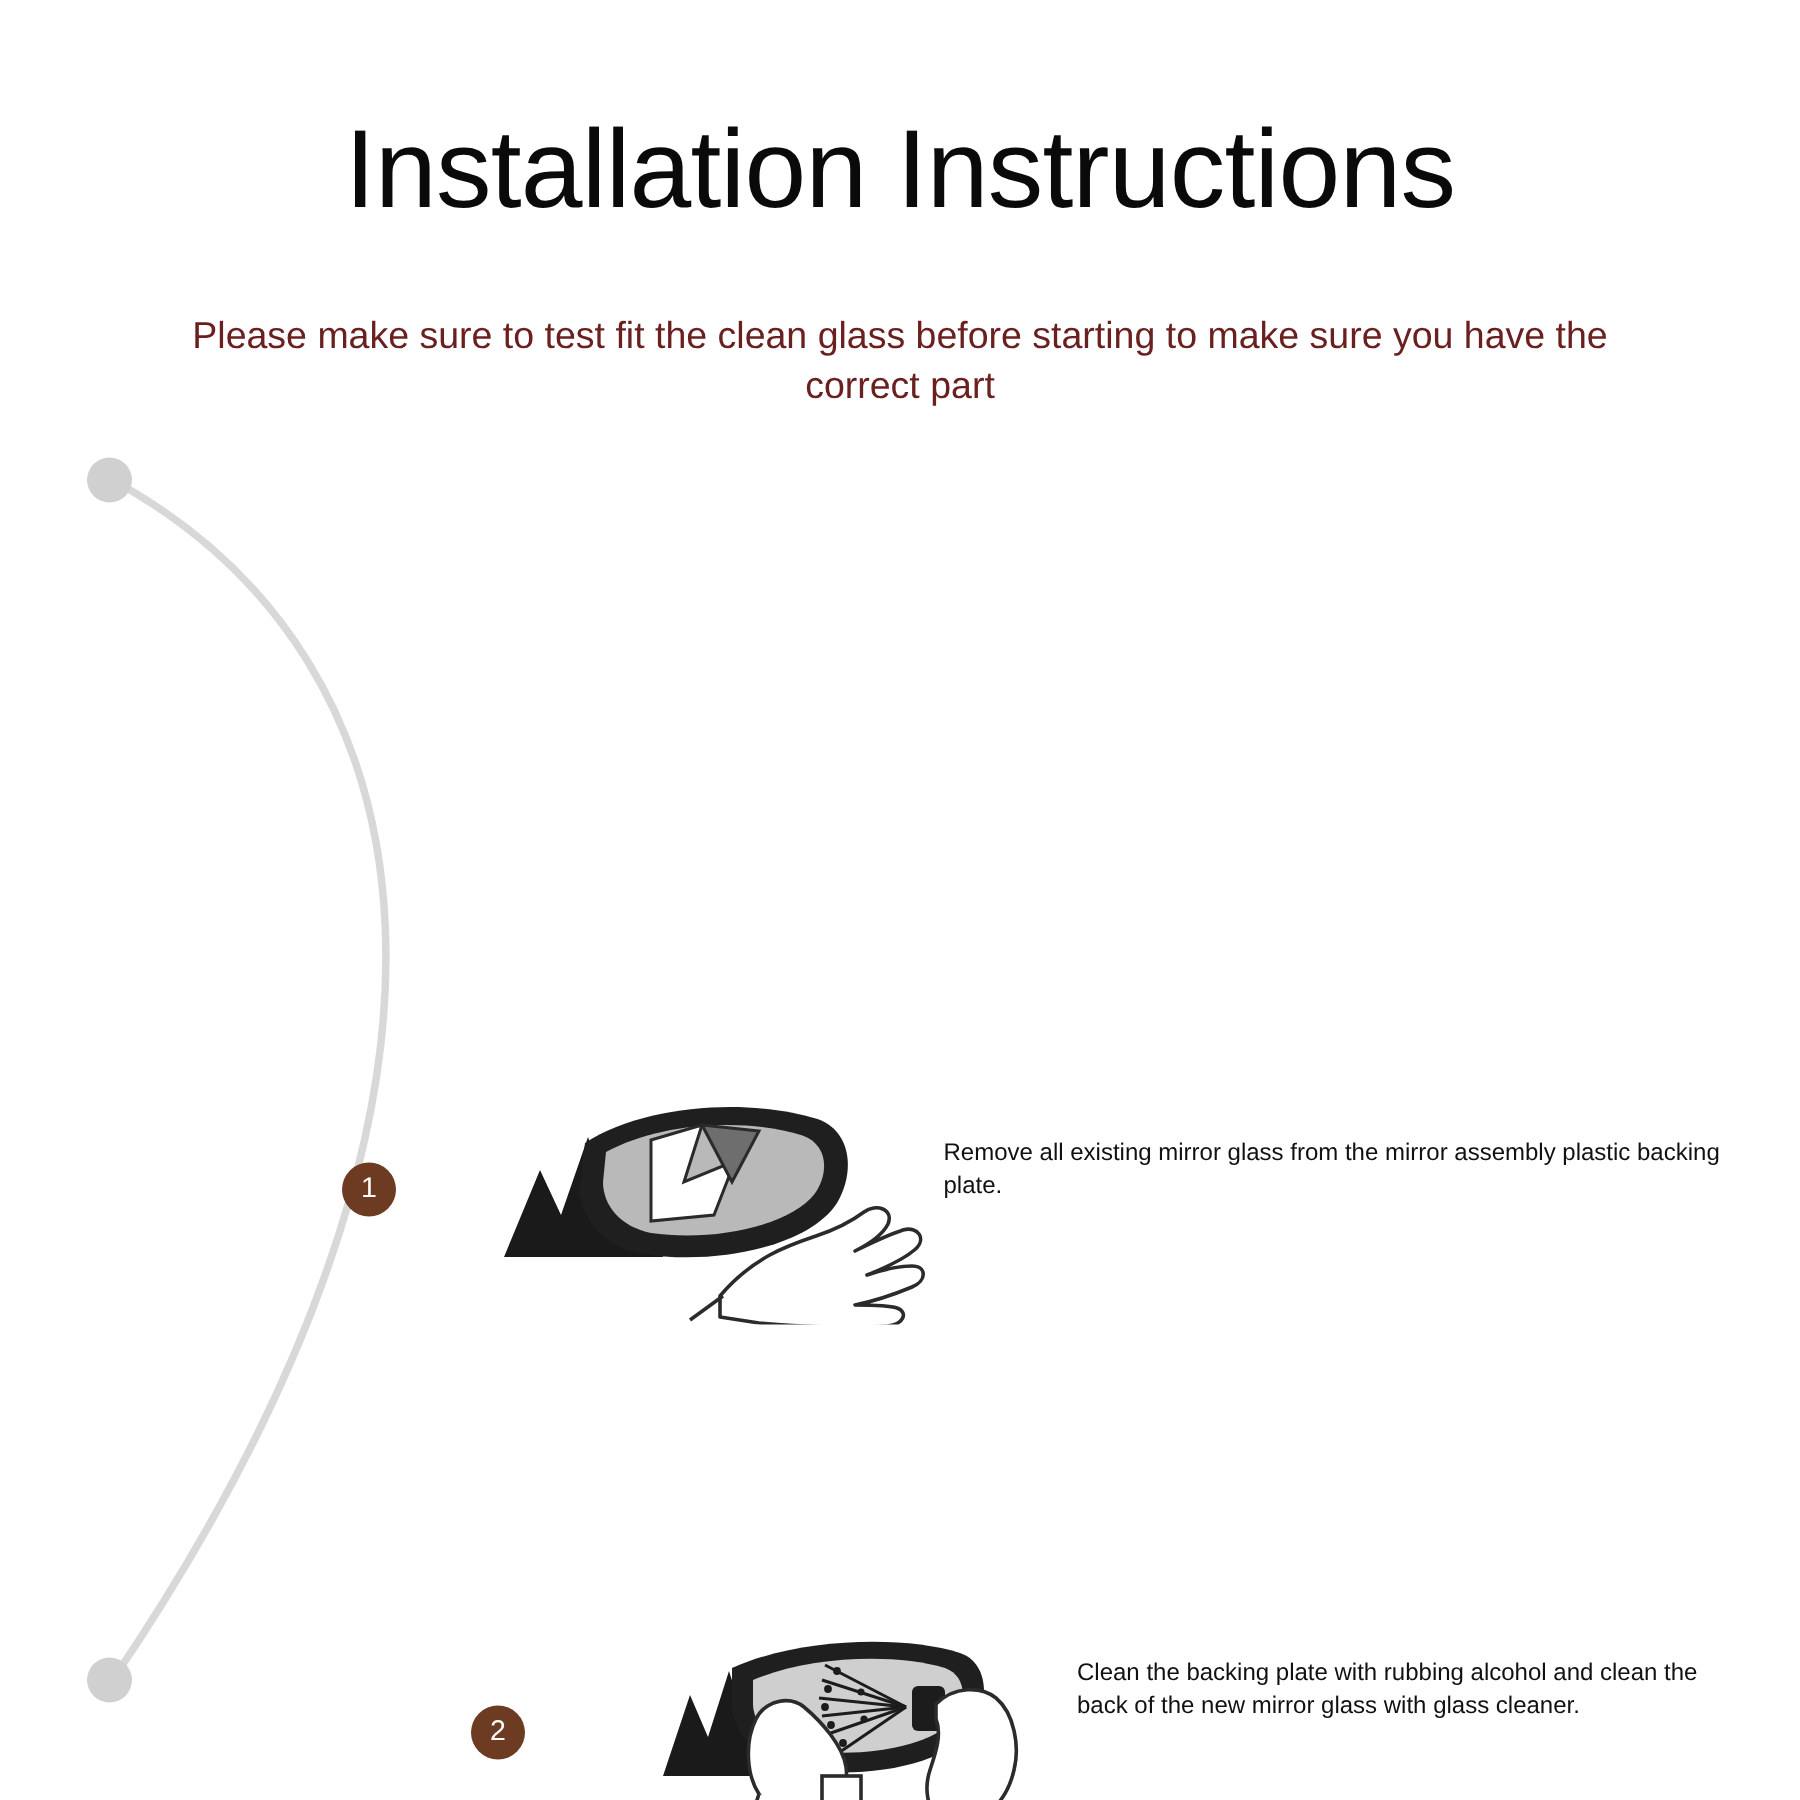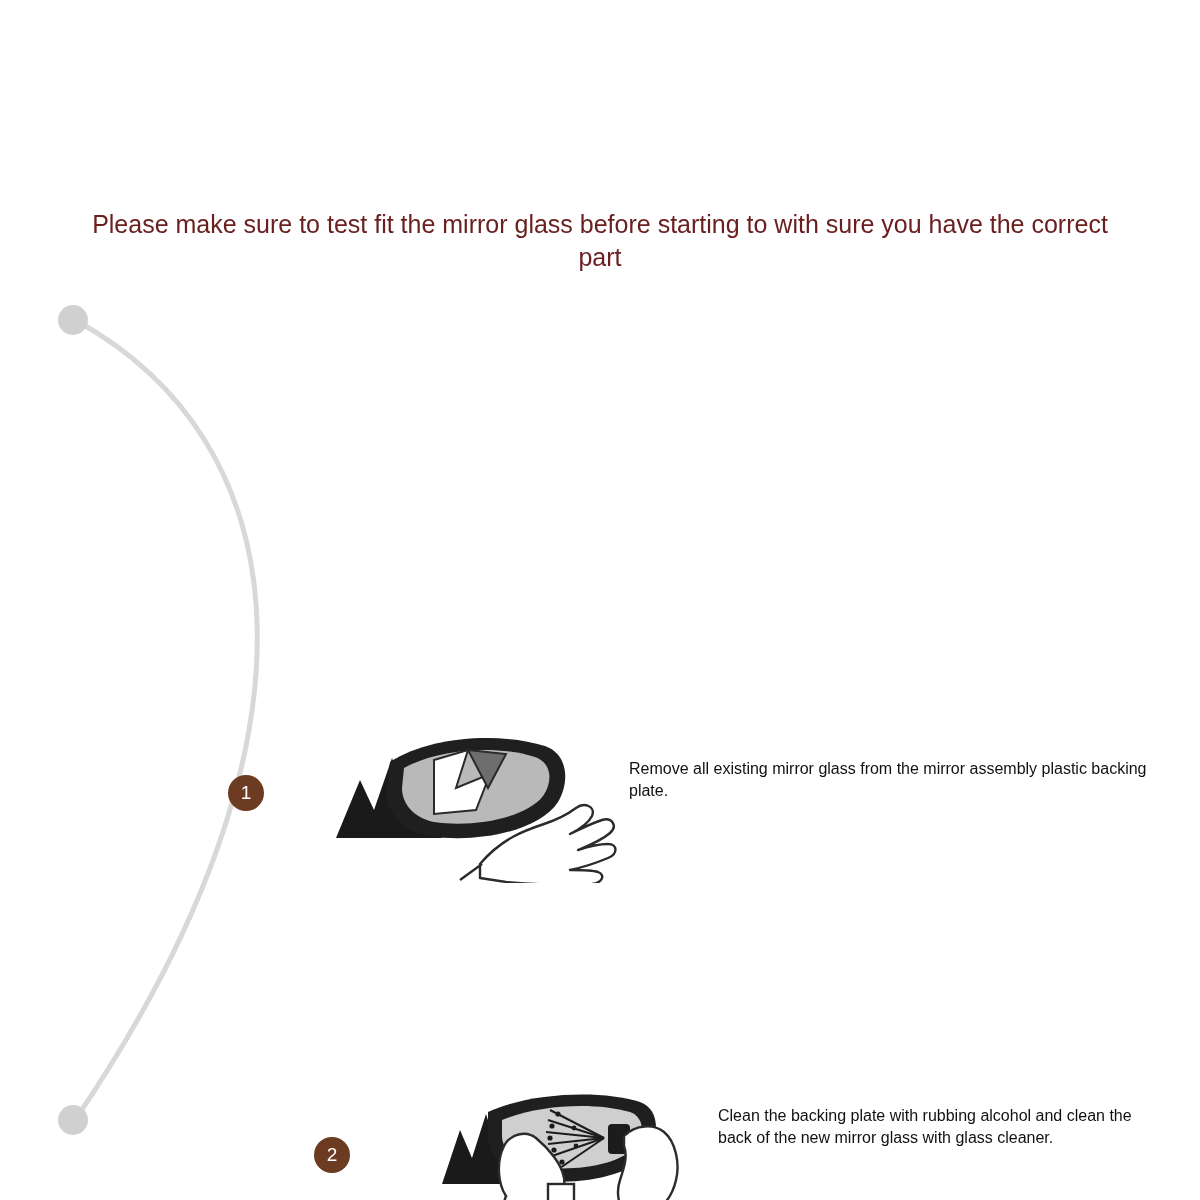--- a/index.html
+++ b/index.html
@@ -98,21 +98,22 @@
 
   #step-4 { top: 950px; height: 200px; }
 
   svg { display: block; }
 </style>
 </head>
 <body>
 
 <div class="page">
 
-  <div class="subtitle">Please make sure to test fit the mirror glass before starting to with sure you have the correct part</div>
+  <div class="title">Installation Instructions</div>
+  <div class="subtitle">Please make sure to test fit the clean glass before starting to make sure you have the correct part</div>
 
   <div class="arc-wrap">
     <svg width="330" height="840" viewBox="0 0 330 840" aria-hidden="true">
       <path d="M 35 20 C 255 140, 300 430, 35 820" fill="none" stroke="#d8d8d8" stroke-width="5" stroke-linecap="round"></path>
       <circle cx="33" cy="20" r="15" fill="#d0d0d0"></circle>
       <circle cx="33" cy="820" r="15" fill="#d0d0d0"></circle>
     </svg>
   </div>
 
   <div class="step" id="step-1">

